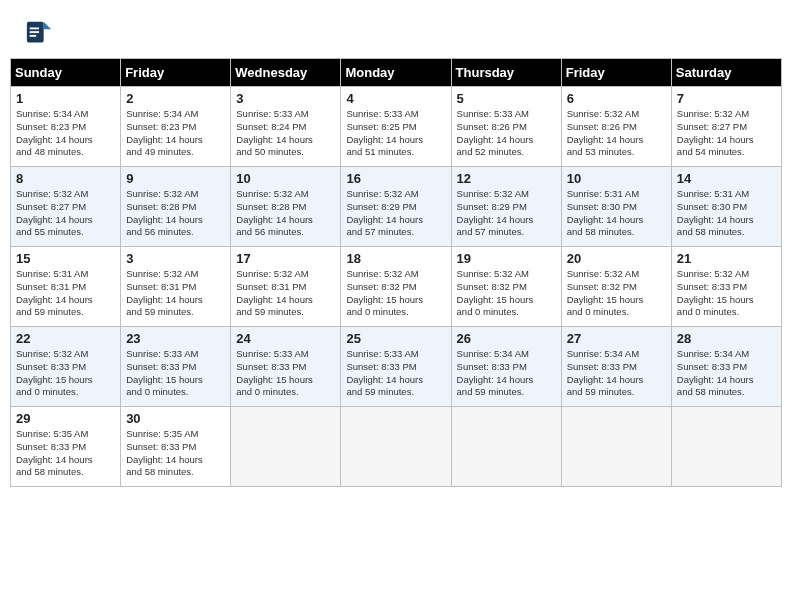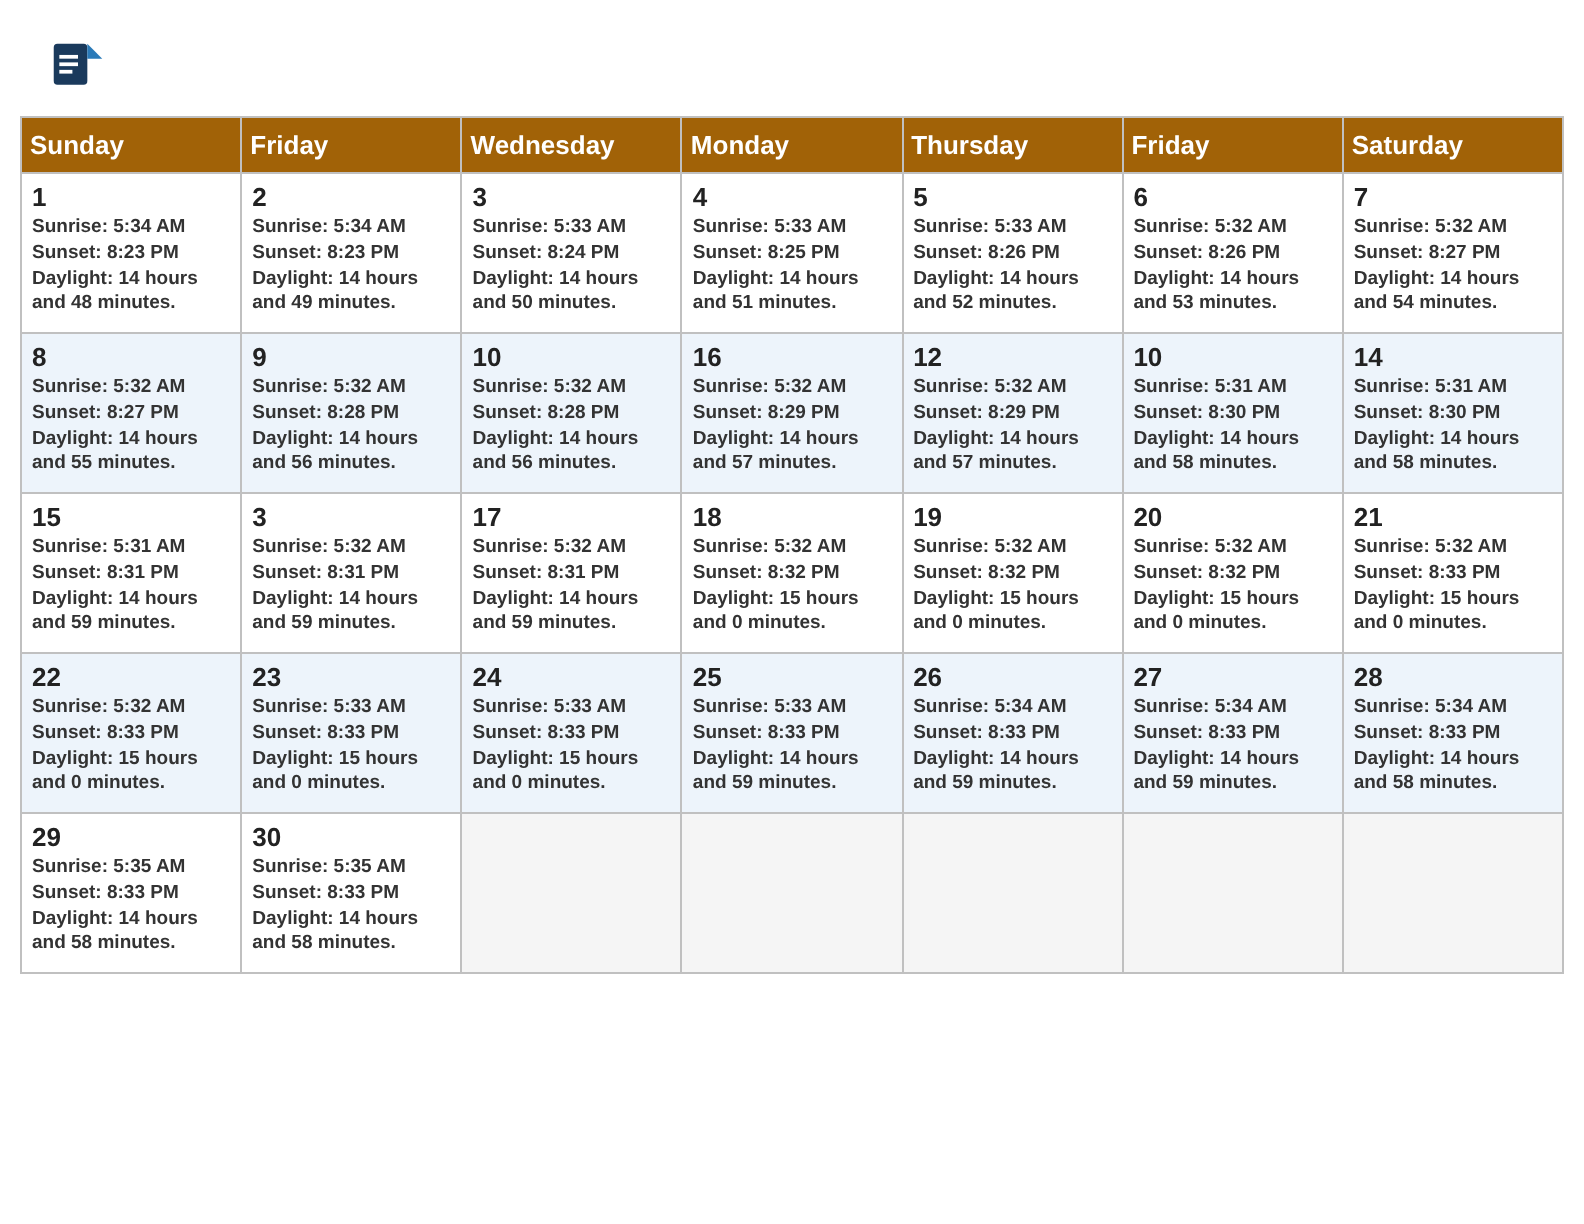--- a/index.html
+++ b/index.html
@@ -36,21 +36,21 @@
     .location {
       font-size: 14px;
       color: #555;
     }
     .calendar {
       width: 100%;
       border-collapse: collapse;
       margin-top: 5px;
     }
     .calendar th {
-      background-color: #a16207;
+      background-color: #000000;
       color: #fff;
       padding: 6px 4px;
       font-size: 13px;
       font-weight: bold;
       text-align: left;
       border: 1px solid #c0c0c0;
     }
     .calendar td {
       border: 1px solid #c0c0c0;
       padding: 4px 5px;
@@ -68,21 +68,20 @@
       font-size: 13px;
       font-weight: bold;
       color: #222;
       display: block;
       margin-bottom: 2px;
     }
     .day-info {
       font-size: 9.5px;
       line-height: 1.35;
       color: #333;
-      font-weight: bold;
     }
     .calendar tr:nth-child(odd) td:not(.empty) {
       background: #fff;
     }
     .calendar tr:nth-child(even) td:not(.empty) {
       background: #edf4fb;
     }
   </style>
 </head>
 <body>

